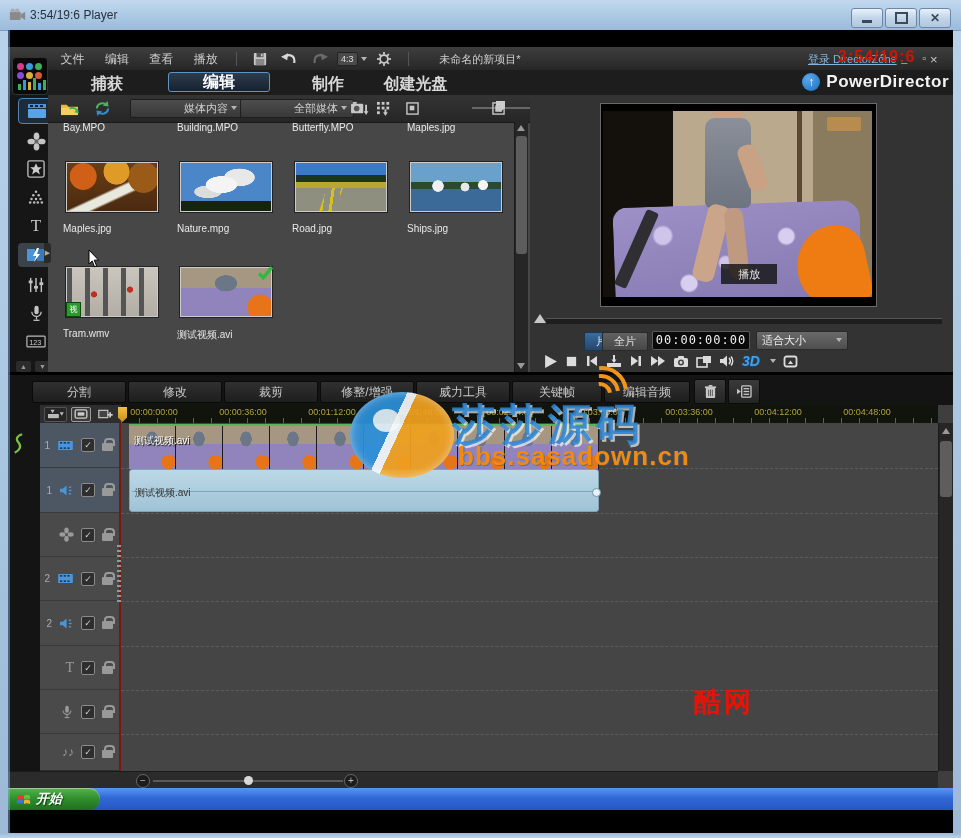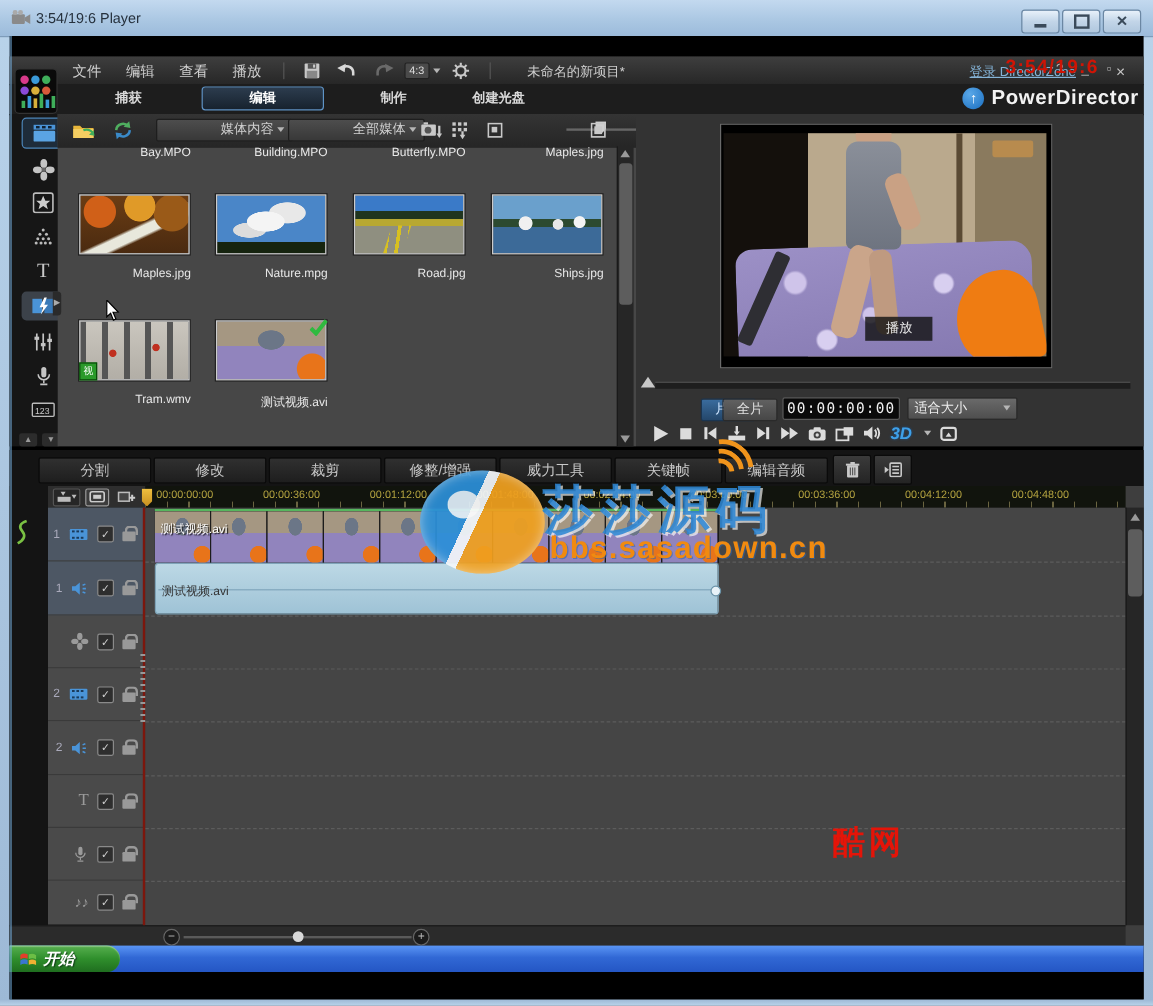--- a/index.html
+++ b/index.html
@@ -32,21 +32,21 @@
   .mini-icons{left:880px;top:52px;font-size:11px;color:#b8b8b8;letter-spacing:6px;}
   .mini-x{left:930px;top:52px;font-size:13px;color:#c8c8c8;}
 
   
   .tabsrow{left:8px;top:70px;width:945px;height:25px;background:#1d1d1d;border-bottom:1px solid #000;}
   .app-logo{left:12px;top:57px;width:34px;height:36px;background:#0a0a0a;border:1px solid #333;border-radius:4px;z-index:6;}
   .logo-dots{position:absolute;left:4px;top:5px;display:flex;gap:2px;flex-wrap:wrap;width:26px;}
   .logo-dots i{width:7px;height:7px;border-radius:50%;}
   .logo-bars{position:absolute;left:5px;bottom:4px;display:flex;gap:2px;align-items:flex-end;height:12px;}
   .logo-bars i{width:3px;background:#3fae5a;}
-  .mode-tab{top:74px;font-size:11px;font-weight:bold;color:#d8d8d8;text-align:center;cursor:default;}
+  .mode-tab{top:74px;font-size:16px;font-weight:bold;color:#d8d8d8;text-align:center;cursor:default;}
   .mode-tab.active{top:72px;height:18px;line-height:18px;border:1px solid #5e93c6;border-radius:3px;background:linear-gradient(#2c3c4e,#17222e);color:#fff;}
   .brand{right:12px;top:72px;display:flex;align-items:center;gap:6px;}
   .brand-circle{width:18px;height:18px;border-radius:50%;background:radial-gradient(circle at 35% 30%,#5aa8e8,#1a6ec0);color:#fff;font-size:12px;font-weight:bold;text-align:center;line-height:18px;}
   .brand-name{font-size:17px;font-weight:bold;color:#f2f2f2;letter-spacing:.5px;}
 
   
   .leftrail{left:8px;top:95px;width:40px;height:277px;background:#161616;border-right:1px solid #000;}
   .rail-ic{position:absolute;left:10px;width:36px;height:24px;display:flex;align-items:center;justify-content:center;}
   .rail-sel{border:1px solid #4c85b8;border-radius:4px;background:#1e2c3a;}
   .rail-hl{border-radius:4px;background:#3c424a;}
@@ -56,21 +56,21 @@
   .panel-expander{left:44px;top:243px;width:7px;height:20px;background:#2a2a2a;border-radius:0 3px 3px 0;color:#aaa;font-size:7px;line-height:20px;text-align:center;z-index:7;}
 
   
   .library{left:48px;top:95px;width:482px;height:277px;background:#474747;}
   .lib-toolbar{position:absolute;left:0;top:0;width:482px;height:27px;background:linear-gradient(#343434,#262626);border-bottom:1px solid #191919;text-align:right;}
   .lib-dd{position:absolute;height:17px;background:linear-gradient(#4d4d4d,#383838);border:1px solid #1e1e1e;border-radius:2px;font-size:11px;color:#d0d0d0;line-height:17px;padding:0 6px;}
   .lib-dd .dd-arrow{float:right;margin-top:6px;}
   .lib-slider-track{position:absolute;left:424px;top:12px;width:58px;height:2px;background:#666;}
   .lib-slider-thumb{position:absolute;left:448px;top:6px;width:9px;height:11px;background:#cfcfcf;clip-path:polygon(0 0,100% 0,100% 60%,50% 100%,0 60%);}
   .thumb{position:absolute;width:90px;height:48px;border:1px solid #ccc;box-shadow:0 0 0 1px #222;}
-  .lib-label{position:absolute;width:96px;text-align:right;font-size:10px;color:#e8e8e8;}
+  .lib-label{position:absolute;width:96px;text-align:left;font-size:10px;color:#e8e8e8;}
   .t-maples{background:radial-gradient(circle at 18% 28%,#d06018 0 16%,rgba(0,0,0,0) 17%),radial-gradient(circle at 55% 18%,#e09a28 0 20%,rgba(0,0,0,0) 21%),radial-gradient(circle at 85% 30%,#9a5a18 0 18%,rgba(0,0,0,0) 19%),linear-gradient(155deg,rgba(0,0,0,0) 52%,#e8e8dc 55% 64%,rgba(0,0,0,0) 67%),linear-gradient(#6b3d14,#4a2a10);}
   .t-nature{background:radial-gradient(ellipse at 45% 45%,#f4f4f4 0 22%,rgba(0,0,0,0) 23%),radial-gradient(ellipse at 65% 30%,#e8e8e8 0 18%,rgba(0,0,0,0) 19%),radial-gradient(ellipse at 30% 60%,#dcdcdc 0 15%,rgba(0,0,0,0) 16%),linear-gradient(#4a86c8 0 80%,#16240f 80% 100%);}
   .t-road{background:linear-gradient(#3a7ac8 0 26%,#20351f 26% 40%,#b8a832 40% 52%,#8f8f80 52% 100%);}
   .t-road::after{content:'';position:absolute;left:30%;top:52%;width:18%;height:48%;background:repeating-linear-gradient(80deg,#d8c020 0 3px,rgba(0,0,0,0) 3px 9px);transform:skewX(-18deg);}
   .t-ships{background:radial-gradient(circle at 30% 48%,#f0f0f0 0 8%,rgba(0,0,0,0) 9%),radial-gradient(circle at 60% 50%,#e8e8e8 0 7%,rgba(0,0,0,0) 8%),radial-gradient(circle at 80% 46%,#f4f4f4 0 6%,rgba(0,0,0,0) 7%),linear-gradient(#6aa0cc 0 40%,#2c4a30 40% 55%,#3c6a98 55% 100%);}
   .t-tram{background:repeating-linear-gradient(90deg,#555 0 5px,rgba(0,0,0,0) 5px 18px),radial-gradient(circle at 30% 55%,#c03020 0 4%,rgba(0,0,0,0) 5%),radial-gradient(circle at 70% 45%,#c03020 0 4%,rgba(0,0,0,0) 5%),linear-gradient(#cac6be,#b2aea6);}
   .t-test{background:radial-gradient(ellipse at 50% 32%,#6b7687 0 17%,rgba(0,0,0,0) 18%),radial-gradient(circle at 88% 82%,#e8741a 0 14%,rgba(0,0,0,0) 15%),linear-gradient(180deg,#a59782 0 42%,#9184bd 42% 100%);}
   .green-badge{position:absolute;width:13px;height:13px;background:#2a9a2a;border:1px solid #0a4a0a;color:#fff;font-size:8px;line-height:13px;text-align:center;}
   .lib-scroll{position:absolute;left:466px;top:27px;width:13px;height:250px;background:#262626;border-left:1px solid #1a1a1a;}
   .scroll-thumb{position:absolute;left:1px;top:14px;width:11px;height:118px;background:#5d5d5d;border-radius:3px;}

